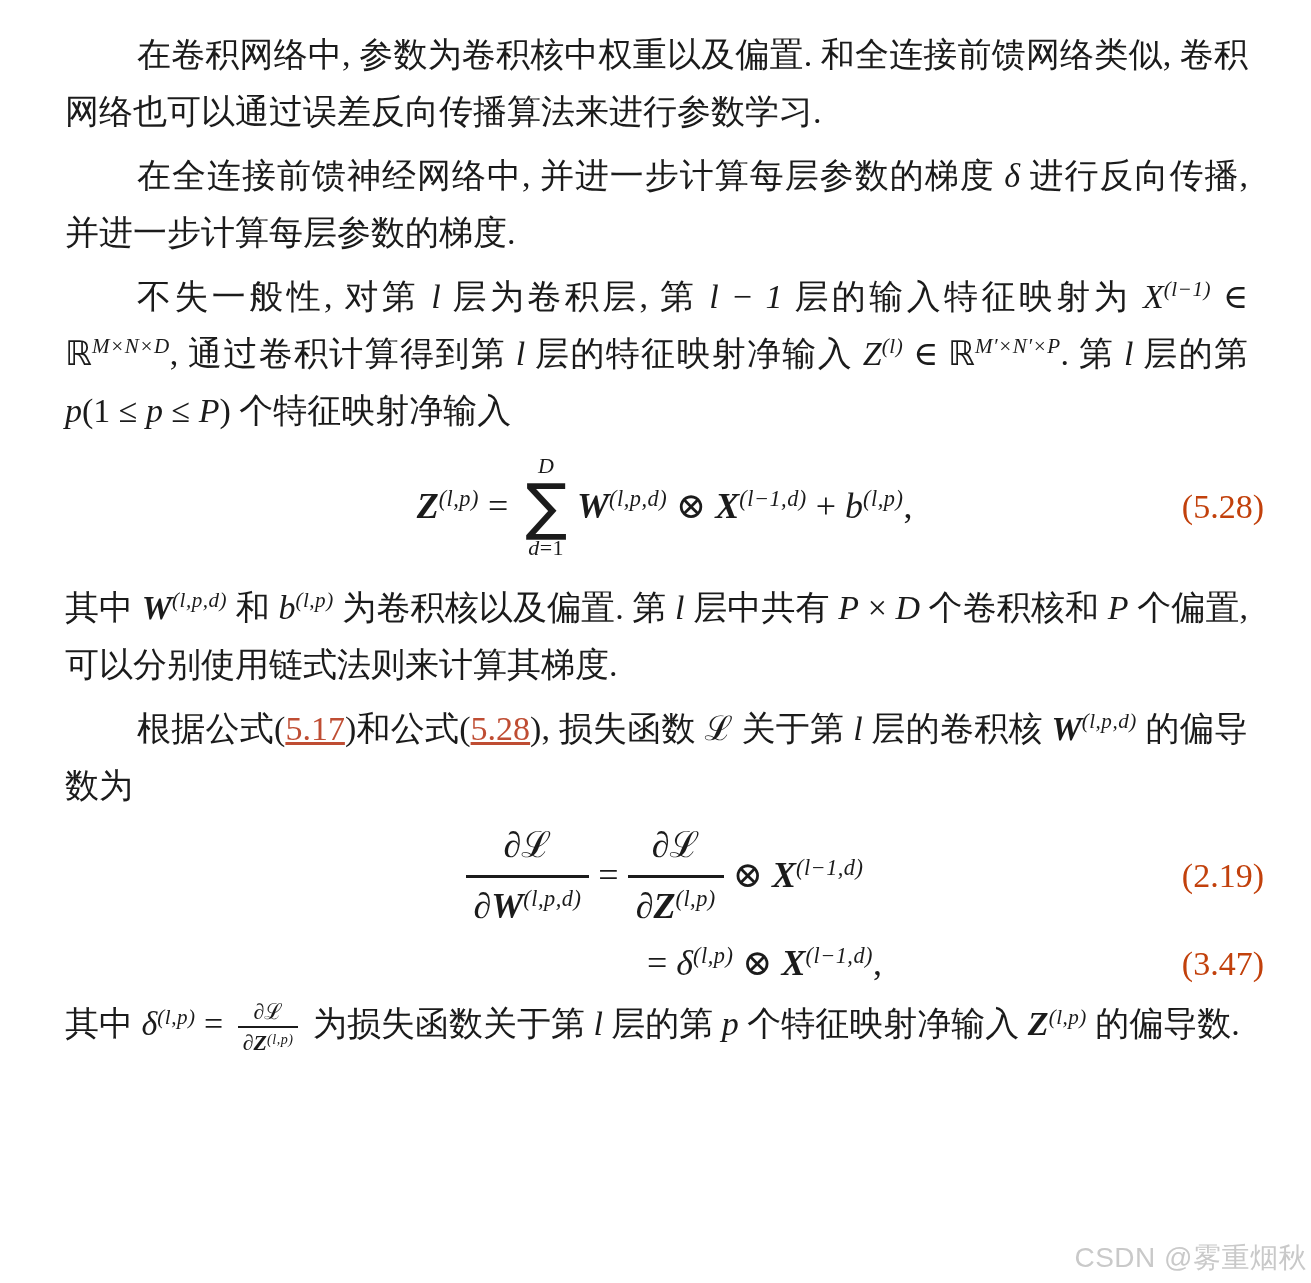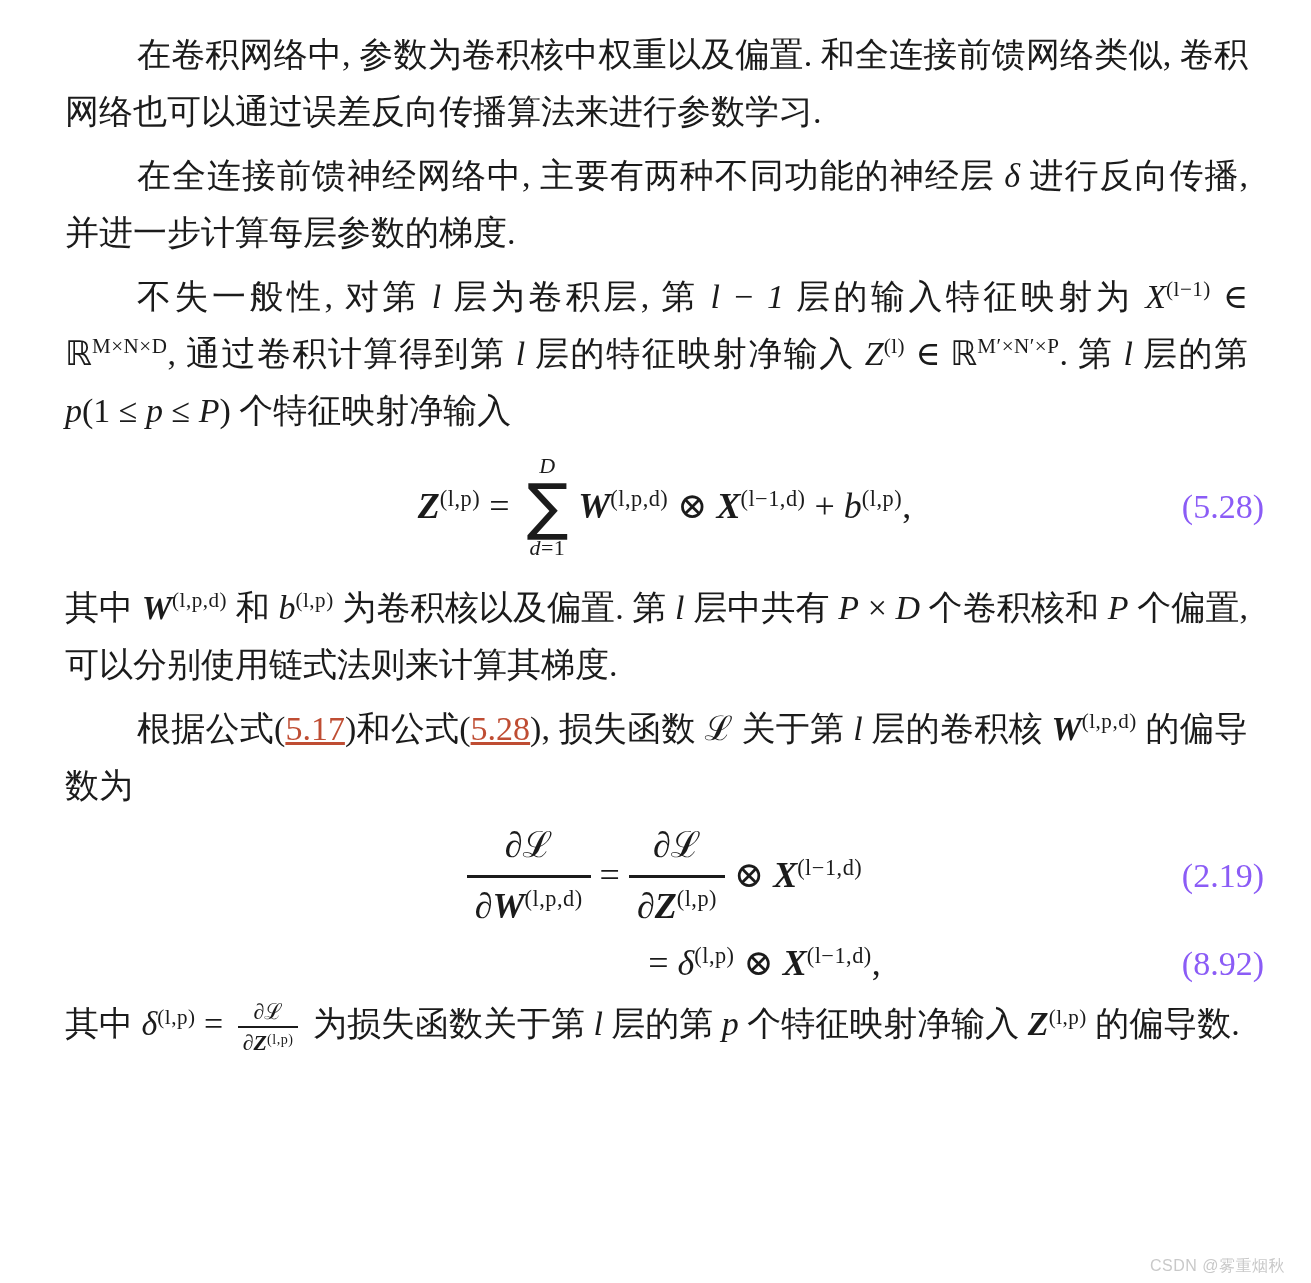--- a/index.html
+++ b/index.html
@@ -10,63 +10,63 @@
   }
   .page{position:relative;box-sizing:border-box;width:1311px;height:1283px;padding:26px 47px 0 65px;}
   .para{margin:0 16px 7px 0;line-height:57px;text-align:justify;}
   .indent{text-indent:72px;}
   .trun{white-space:pre-wrap;}
   .mi{font-style:italic;}
   .mbi{font-style:italic;font-weight:700;}
   .bb{font-style:normal;font-family:"DejaVu Sans","DejaVu Serif",sans-serif;}
   .mvar{white-space:nowrap;}
   .msup{
-    font-size:0.62em;line-height:0;
+    font-size:0.62em;font-style:italic;line-height:0;
     position:relative;top:-0.55em;vertical-align:baseline;letter-spacing:0.5px;
   }
   .eqref{color:#bf4d33;cursor:pointer;text-decoration:underline;}
   
   .eqrow{position:relative;display:flex;justify-content:center;align-items:center;}
   .eqrow.first{margin:14px 0 18px 0;}
   .eqgroup{margin:10px 0 10px 0;display:flex;flex-direction:column;}
   .eqgroup .eqrow{width:100%;}
   .eqgroup .eqrow + .eqrow{margin-top:14px;}
   .eqbody{display:inline-flex;align-items:center;line-height:1.2;font-size:36px;}
   .eqbody .lhs,.eqbody .rhs{display:inline-flex;align-items:center;}
   .eq530{margin-left:200px;}
   .eqlabel{
     position:absolute;right:0;top:50%;transform:translateY(-50%);
-    font-size:34px;color:#8b5cf6;
+    font-size:34px;color:#c2410c;
   }
   
   .msum{display:inline-flex;flex-direction:column;align-items:center;vertical-align:middle;margin:0 10px 0 8px;}
   .msum .lim{font-size:22px;line-height:1.15;letter-spacing:0.5px;}
   .msum .sym{font-size:62px;line-height:0.92;font-family:"DejaVu Sans",sans-serif;}
   
   .frac{display:inline-block;text-align:center;vertical-align:middle;}
   .dfrac .num{display:block;padding:0 8px 8px 8px;}
   .dfrac .den{display:block;border-top:3px solid currentColor;padding:7px 8px 0 8px;}
   .ifrac{font-size:22px;line-height:1.05;margin:0 6px;}
   .ifrac .num{display:block;padding:0 5px 3px 5px;}
   .ifrac .den{display:block;border-top:2px solid currentColor;padding:3px 5px 0 5px;}
   .ifrac .msup{font-size:0.64em;top:-0.45em;}
   .watermark{
-    position:absolute;right:26px;bottom:6px;
+    position:absolute;right:4px;bottom:6px;
     font-family:"Liberation Sans","DejaVu Sans",sans-serif;
-    font-size:16px;color:#c9c9c9;letter-spacing:0.5px;margin-top:16px;
+    font-size:28px;color:#c9c9c9;letter-spacing:0.5px;margin-top:16px;
   }
 </style>
 </head>
 <body style="background: rgb(255, 255, 255); color: rgb(27, 27, 27);">
 
 <div class="page">
 
   <p class="para indent"><span class="trun">在卷积网络中, 参数为卷积核中权重以及偏置. 和全连接前馈网络类似, 卷积网络也可以通过误差反向传播算法来进行参数学习.</span></p>
 
-  <p class="para indent"><span class="trun">在全连接前馈神经网络中, 主要有两种不同功能的神经层 </span><span class="mi">δ</span><span class="trun"> 进行反向传播, 并进一步计算每层参数的梯度.</span></p>
+  <p class="para indent"><span class="trun">在全连接前馈神经网络中, 并进一步计算每层参数的梯度 </span><span class="mi">δ</span><span class="trun"> 进行反向传播, 并进一步计算每层参数的梯度.</span></p>
 
 
   <p class="para indent"><span class="trun">不失一般性, 对第 </span><span class="mi">l</span><span class="trun"> 层为卷积层, 第 </span><span class="mi">l − 1</span><span class="trun"> 层的输入特征映射为 </span><span class="mvar"><span class="mi">X</span><sup class="msup">(l−1)</sup></span><span class="trun"> ∈ </span><span class="mvar"><span class="bb">ℝ</span><sup class="msup">M×N×D</sup></span><span class="trun">, 通过卷积计算得到第 </span><span class="mi">l</span><span class="trun"> 层的特征映射净输入 </span><span class="mvar"><span class="mi">Z</span><sup class="msup">(l)</sup></span><span class="trun"> ∈ </span><span class="mvar"><span class="bb">ℝ</span><sup class="msup">M′×N′×P</sup></span><span class="trun">. 第 </span><span class="mi">l</span><span class="trun"> 层的第 </span><span class="mi">p</span><span class="trun">(1 ≤ </span><span class="mi">p</span><span class="trun"> ≤ </span><span class="mi">P</span><span class="trun">) 个特征映射净输入</span></p>
 
   <div class="eqrow first">
     <span class="eqbody">
         <span class="mvar"><span class="mbi">Z</span><sup class="msup">(l,p)</sup></span>
         <span class="trun"> = </span>
         <span class="msum">
           <span class="lim mi">D</span>
@@ -109,21 +109,21 @@
       <span class="eqlabel">(2.19)</span>
     </div>
     <div class="eqrow">
       <span class="eqbody eq530">
           <span class="trun">= </span>
           <span class="mvar"><span class="mi">δ</span><sup class="msup">(l,p)</sup></span>
           <span class="trun"> ⊗ </span>
           <span class="mvar"><span class="mbi">X</span><sup class="msup">(l−1,d)</sup></span>
           <span class="trun">,</span>
         </span>
-      <span class="eqlabel">(8.92)</span>
+      <span class="eqlabel">(3.47)</span>
     </div>
   </div>
 
   <p class="para"><span class="trun">其中 </span><span class="mvar"><span class="mi">δ</span><sup class="msup">(l,p)</sup></span><span class="trun"> = </span><span class="frac ifrac"><span class="num"><span class="trun">∂ℒ</span></span><span class="den"><span class="trun">∂</span><span class="mvar"><span class="mbi">Z</span><sup class="msup">(l,p)</sup></span></span></span><span class="trun"> 为损失函数关于第 </span><span class="mi">l</span><span class="trun"> 层的第 </span><span class="mi">p</span><span class="trun"> 个特征映射净输入 </span><span class="mvar"><span class="mbi">Z</span><sup class="msup">(l,p)</sup></span><span class="trun"> 的偏导数.</span></p>
 
   <div class="watermark" style="color: rgb(201, 201, 201);">CSDN @雾重烟秋</div>
 
 </div>
 
 </body></html>

